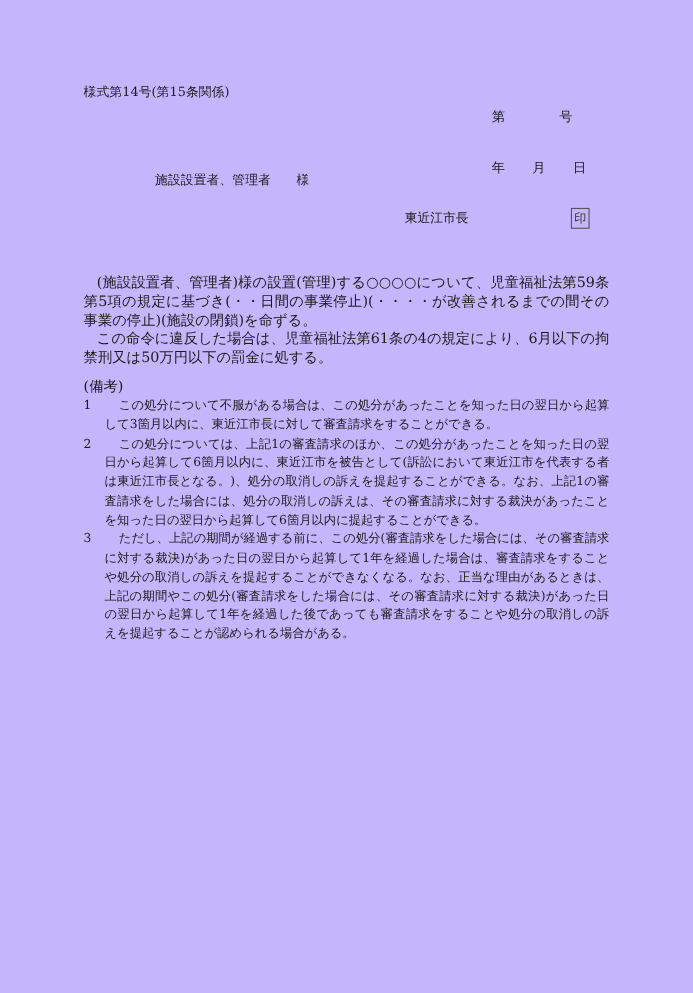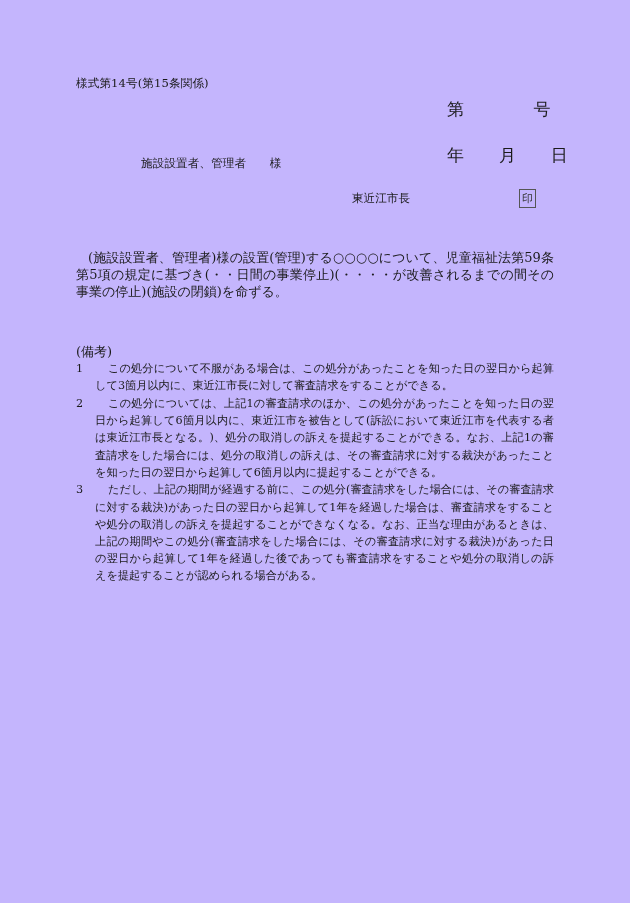--- a/index.html
+++ b/index.html
@@ -34,21 +34,21 @@
   
   #form-number {
     left: 76px;
     top: 75px;
     font-size: 11.6px;
   }
 
   .doc-meta {
     position: absolute;
     left: 447px;
-    font-size: 17px;
+    font-size: 12px;
     letter-spacing: 0.3px;
   }
   #doc-number { top: 98px; }
   #doc-date   { top: 117px; margin-top: 27px; }
 
   #addressee {
     left: 141px;
     top: 155px;
     font-size: 11.6px;
   }
@@ -56,21 +56,21 @@
   
   #issuer-row {
     position: absolute;
     left: 352px;
     top: 191px;
     width: 200px;
     height: 22px;
   }
   #issuer-name {
     position: absolute;
-    left: 0;
+    left: 16px;
     top: 0;
     font-size: 11.6px;
   }
   #seal-box {
     position: absolute;
     left: 167px;
     top: -2px;
     width: 17px;
     height: 19px;
     border: 1px solid #555;
@@ -140,20 +140,21 @@
 
   <div class="txt" id="addressee">施設設置者、管理者　　様</div>
 
   <div id="issuer-row">
     <span id="issuer-name">東近江市長</span>
     <span id="seal-box">印</span>
   </div>
 
   <div class="body-block" id="para-order">(施設設置者、管理者)様の設置(管理)する○○○○について、児童福祉法第59条第5項の規定に基づき(・・日間の事業停止)(・・・・が改善されるまでの間その事業の停止)(施設の閉鎖)を命ずる。</div>
 
+  <div class="body-block" id="para-penalty">この命令に違反した場合は、児童福祉法第61条の4の規定により、6月以下の拘禁刑又は50万円以下の罰金に処する。</div>
 
   <div class="body-block" id="notes-label">(備考)</div>
 
   <ul id="notes-list">
     <li>
       <span class="num">1</span>
       <span class="note-text">この処分について不服がある場合は、この処分があったことを知った日の翌日から起算して3箇月以内に、東近江市長に対して審査請求をすることができる。</span>
     </li>
     <li>
       <span class="num">2</span>

